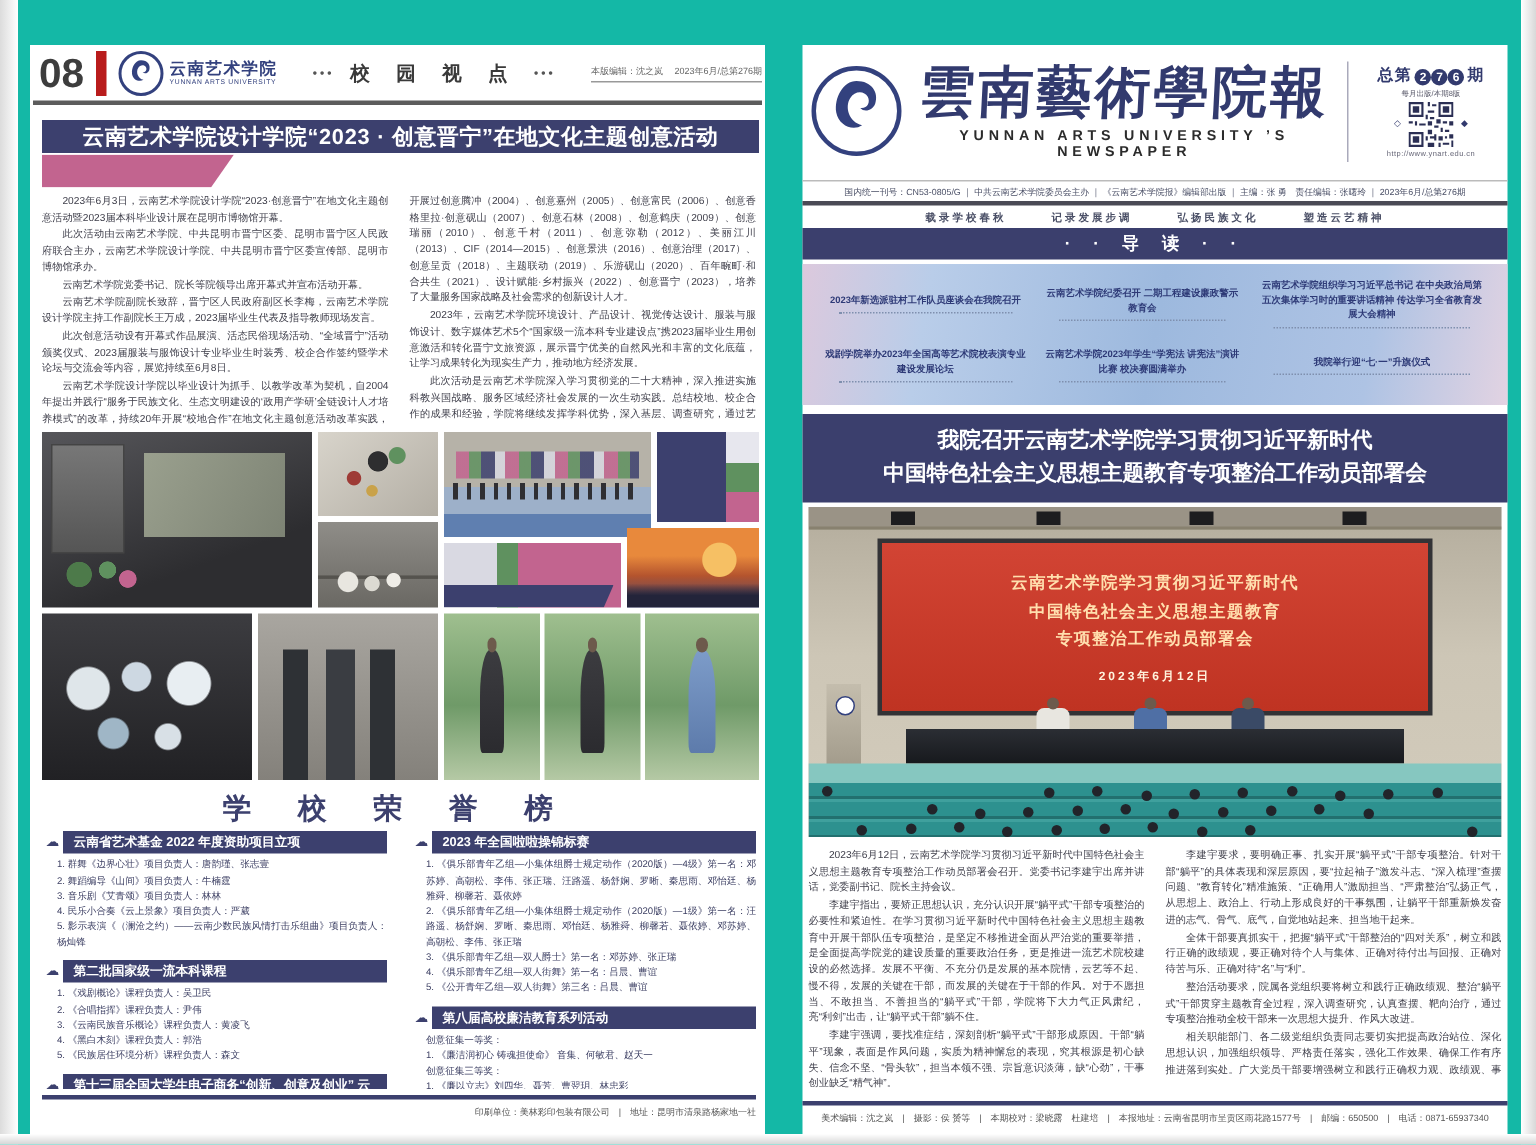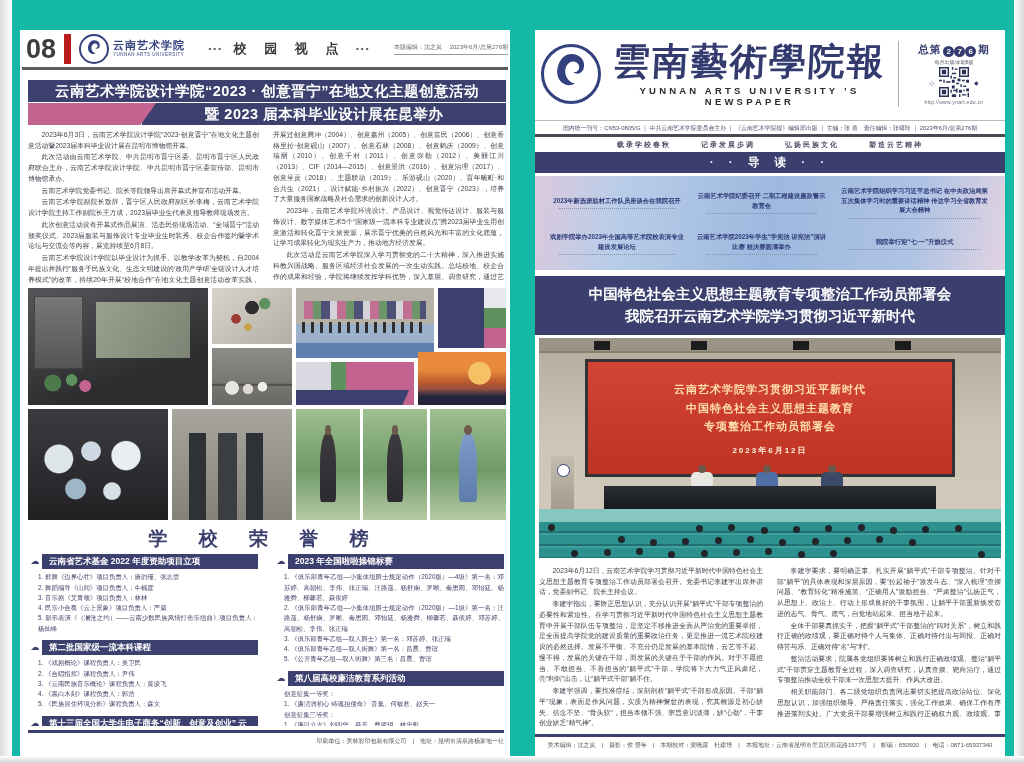--- a/index.html
+++ b/index.html
@@ -182,21 +182,20 @@
         <span>本版编辑：沈之岚</span>　
         <span>2023年6月/总第276期</span>
       </div>
     </div>
     <div class="lp-rule"></div>
 
     <div class="lp-headline">
       <div class="hl-row">云南艺术学院设计学院“2023 · 创意晋宁”在地文化主题创意活动</div>
       <div class="hl-row2">
         <div class="hl-pink"></div>
-        <div class="hl-row">暨 2023 届本科毕业设计展在昆举办</div>
       </div>
     </div>
 
     <div class="lp-article" id="lp-paras">
       <p>2023年6月3日，云南艺术学院设计学院“2023·创意晋宁”在地文化主题创意活动暨2023届本科毕业设计展在昆明市博物馆开幕。</p>
         <p>此次活动由云南艺术学院、中共昆明市晋宁区委、昆明市晋宁区人民政府联合主办，云南艺术学院设计学院、中共昆明市晋宁区委宣传部、昆明市博物馆承办。</p>
         <p>云南艺术学院党委书记、院长等院领导出席开幕式并宣布活动开幕。</p>
         <p>云南艺术学院副院长致辞，晋宁区人民政府副区长李梅，云南艺术学院设计学院主持工作副院长王万成，2023届毕业生代表及指导教师现场发言。</p>
         <p>此次创意活动设有开幕式作品展演、活态民俗现场活动、“全域晋宁”活动颁奖仪式、2023届服装与服饰设计专业毕业生时装秀、校企合作签约暨学术论坛与交流会等内容，展览持续至6月8日。</p>
         <p>云南艺术学院设计学院以毕业设计为抓手、以教学改革为契机，自2004年提出并践行“服务于民族文化、生态文明建设的‘政用产学研’全链设计人才培养模式”的改革，持续20年开展“校地合作”在地文化主题创意活动改革实践，开展过创意腾冲（2004）、创意嘉州（2005）、创意富民（2006）、创意香格里拉·创意砚山（2007）、创意石林（2008）、创意鹤庆（2009）、创意瑞丽（2010）、创意千村（2011）、创意弥勒（2012）、美丽江川（2013）、CIF（2014—2015）、创意景洪（2016）、创意治理（2017）、创意呈贡（2018）、主题联动（2019）、乐游砚山（2020）、百年畹町·和合共生（2021）、设计赋能·乡村振兴（2022）、创意晋宁（2023），培养了大量服务国家战略及社会需求的创新设计人才。</p>
@@ -366,22 +365,22 @@
           <div class="gtext">云南艺术学院2023年学生“学宪法 讲宪法”演讲比赛 校决赛圆满举办</div>
           <div class="gdots"></div>
         </div>
         <div class="gcell">
           <div class="gtext">我院举行迎“七·一”升旗仪式</div>
           <div class="gdots"></div>
         </div>
       </div>
 
     <div class="rp-headline">
+      <div>我院召开云南艺术学院学习贯彻习近平新时代</div>
       <div>中国特色社会主义思想主题教育专项整治工作动员部署会</div>
-      <div>我院召开云南艺术学院学习贯彻习近平新时代</div>
     </div>
 
     <div class="photo" id="meeting-photo">
       <div class="ceiling"></div>
       <div class="spk" style="left:12%"></div>
       <div class="spk" style="left:33%"></div>
       <div class="spk" style="left:55%"></div>
       <div class="spk" style="left:77%"></div>
       <div class="screen">
         <div class="scr-line">云南艺术学院学习贯彻习近平新时代</div>

